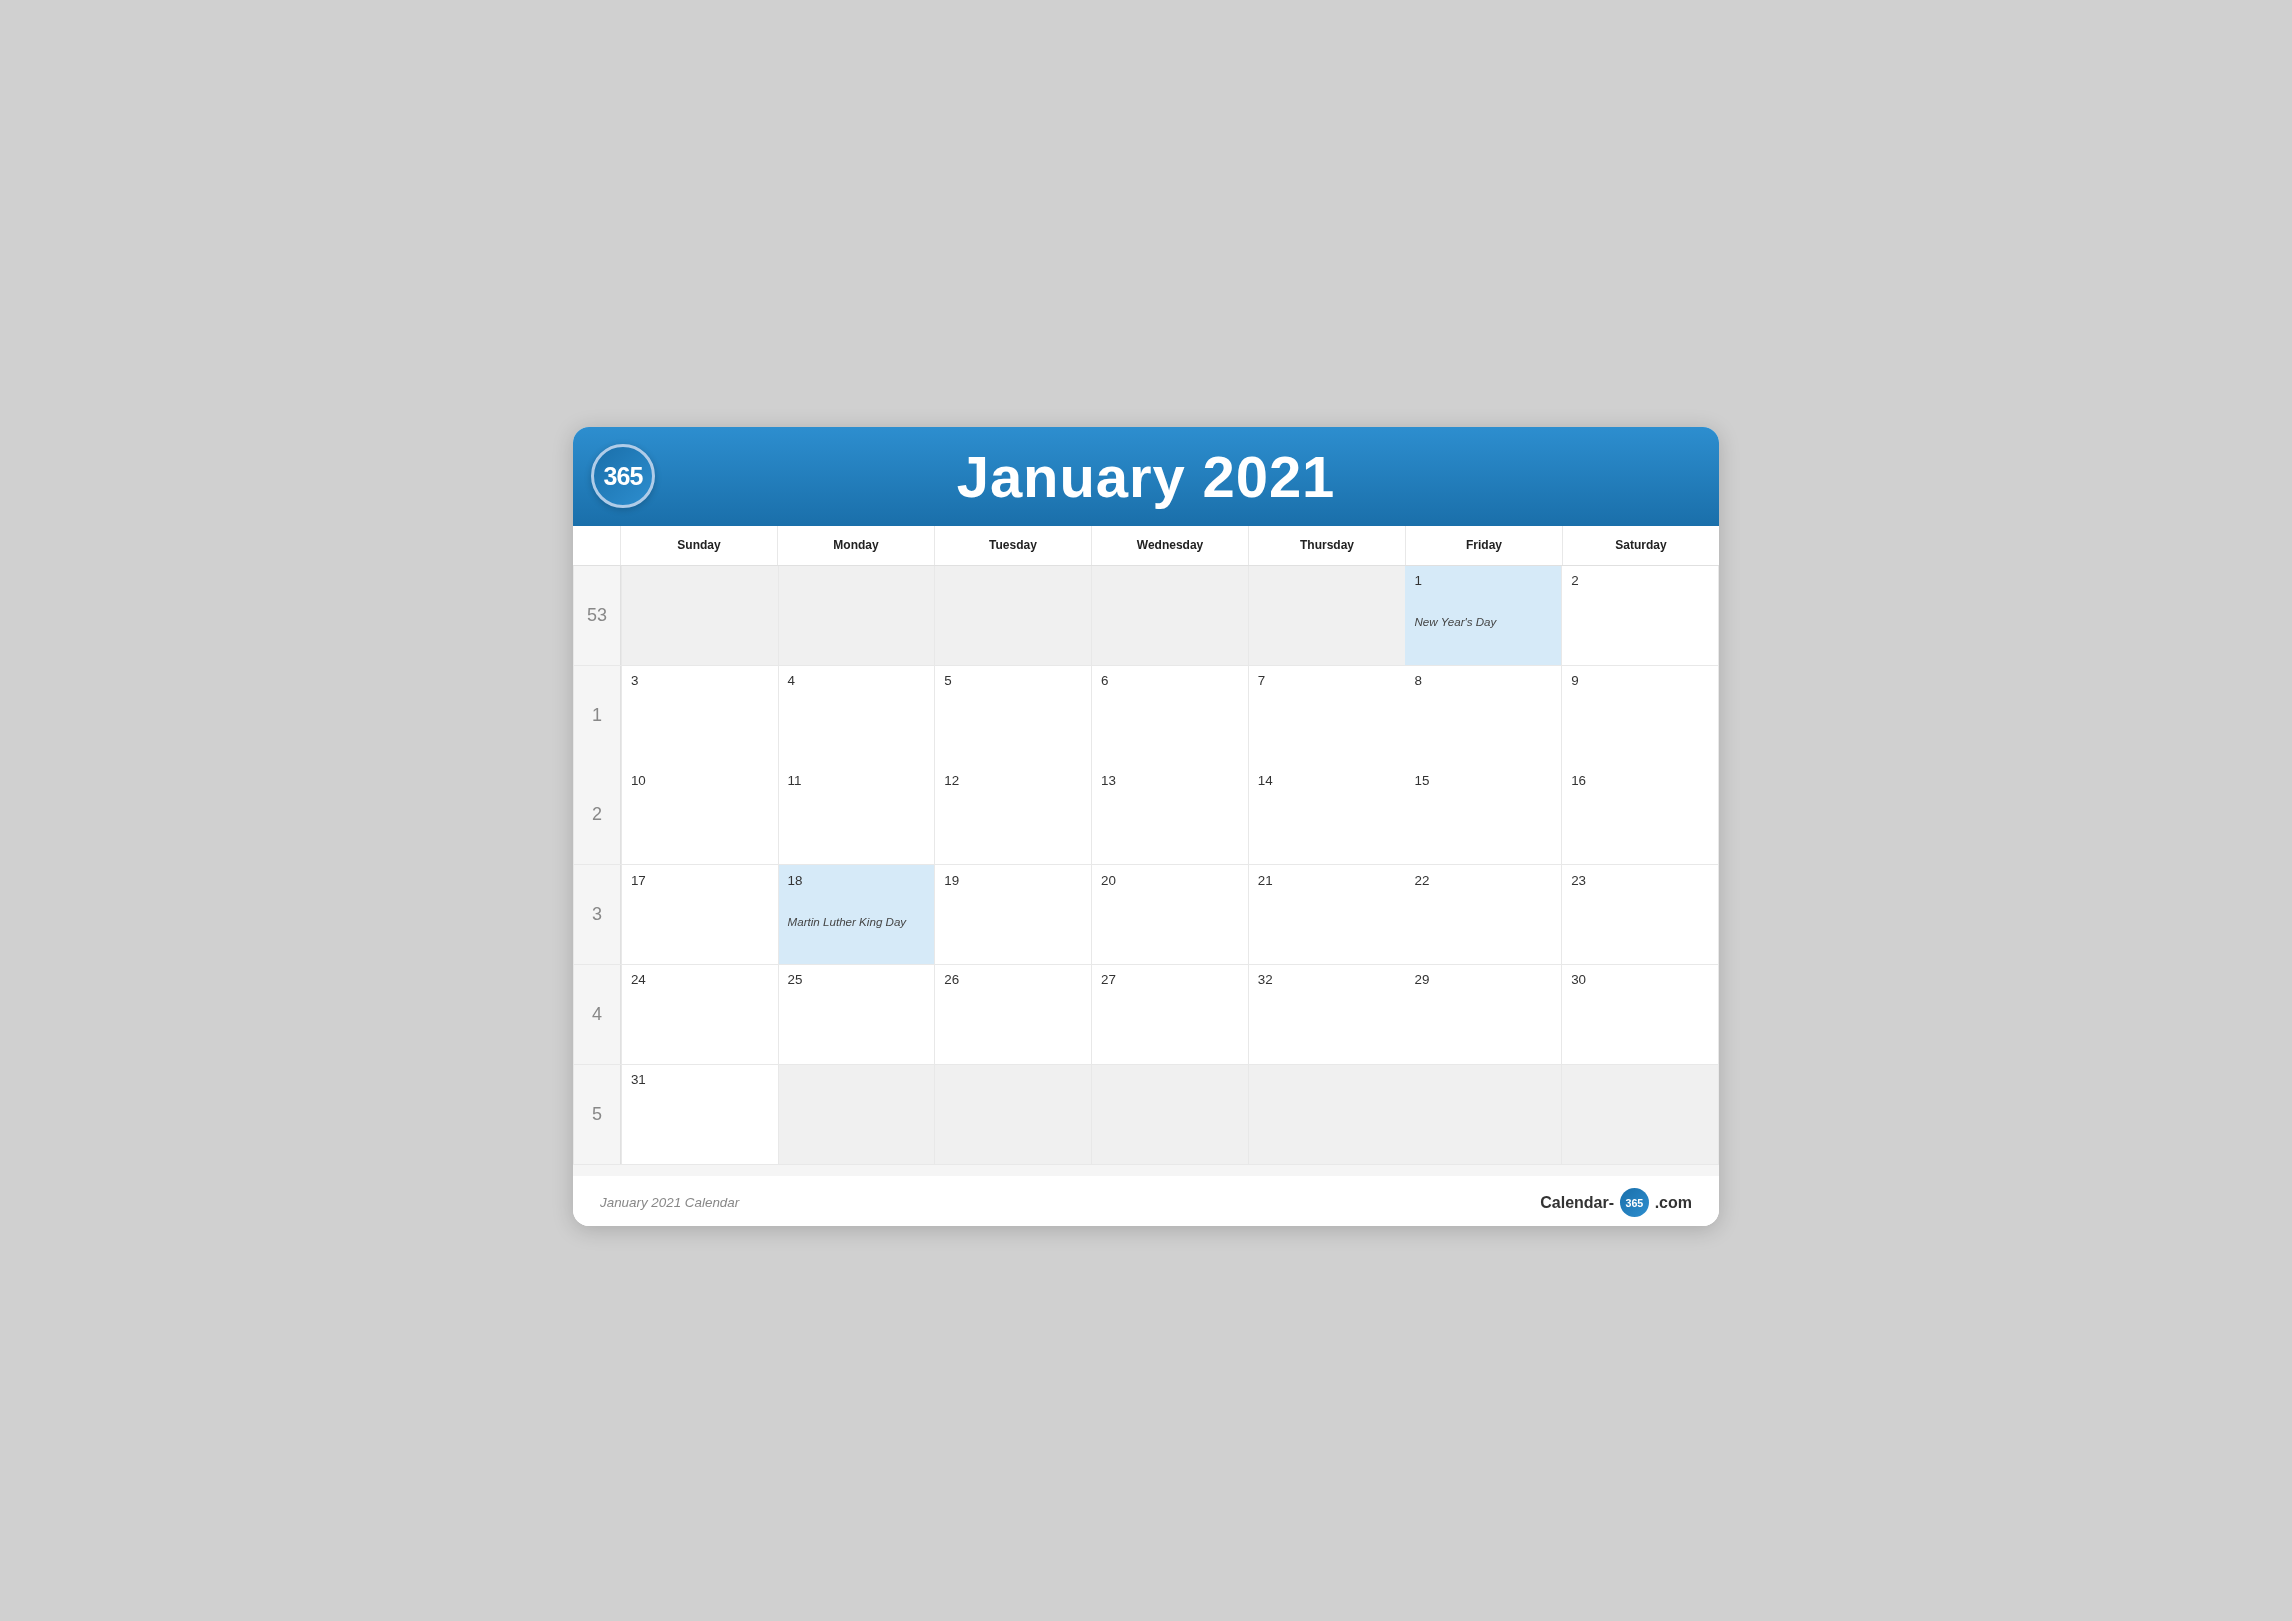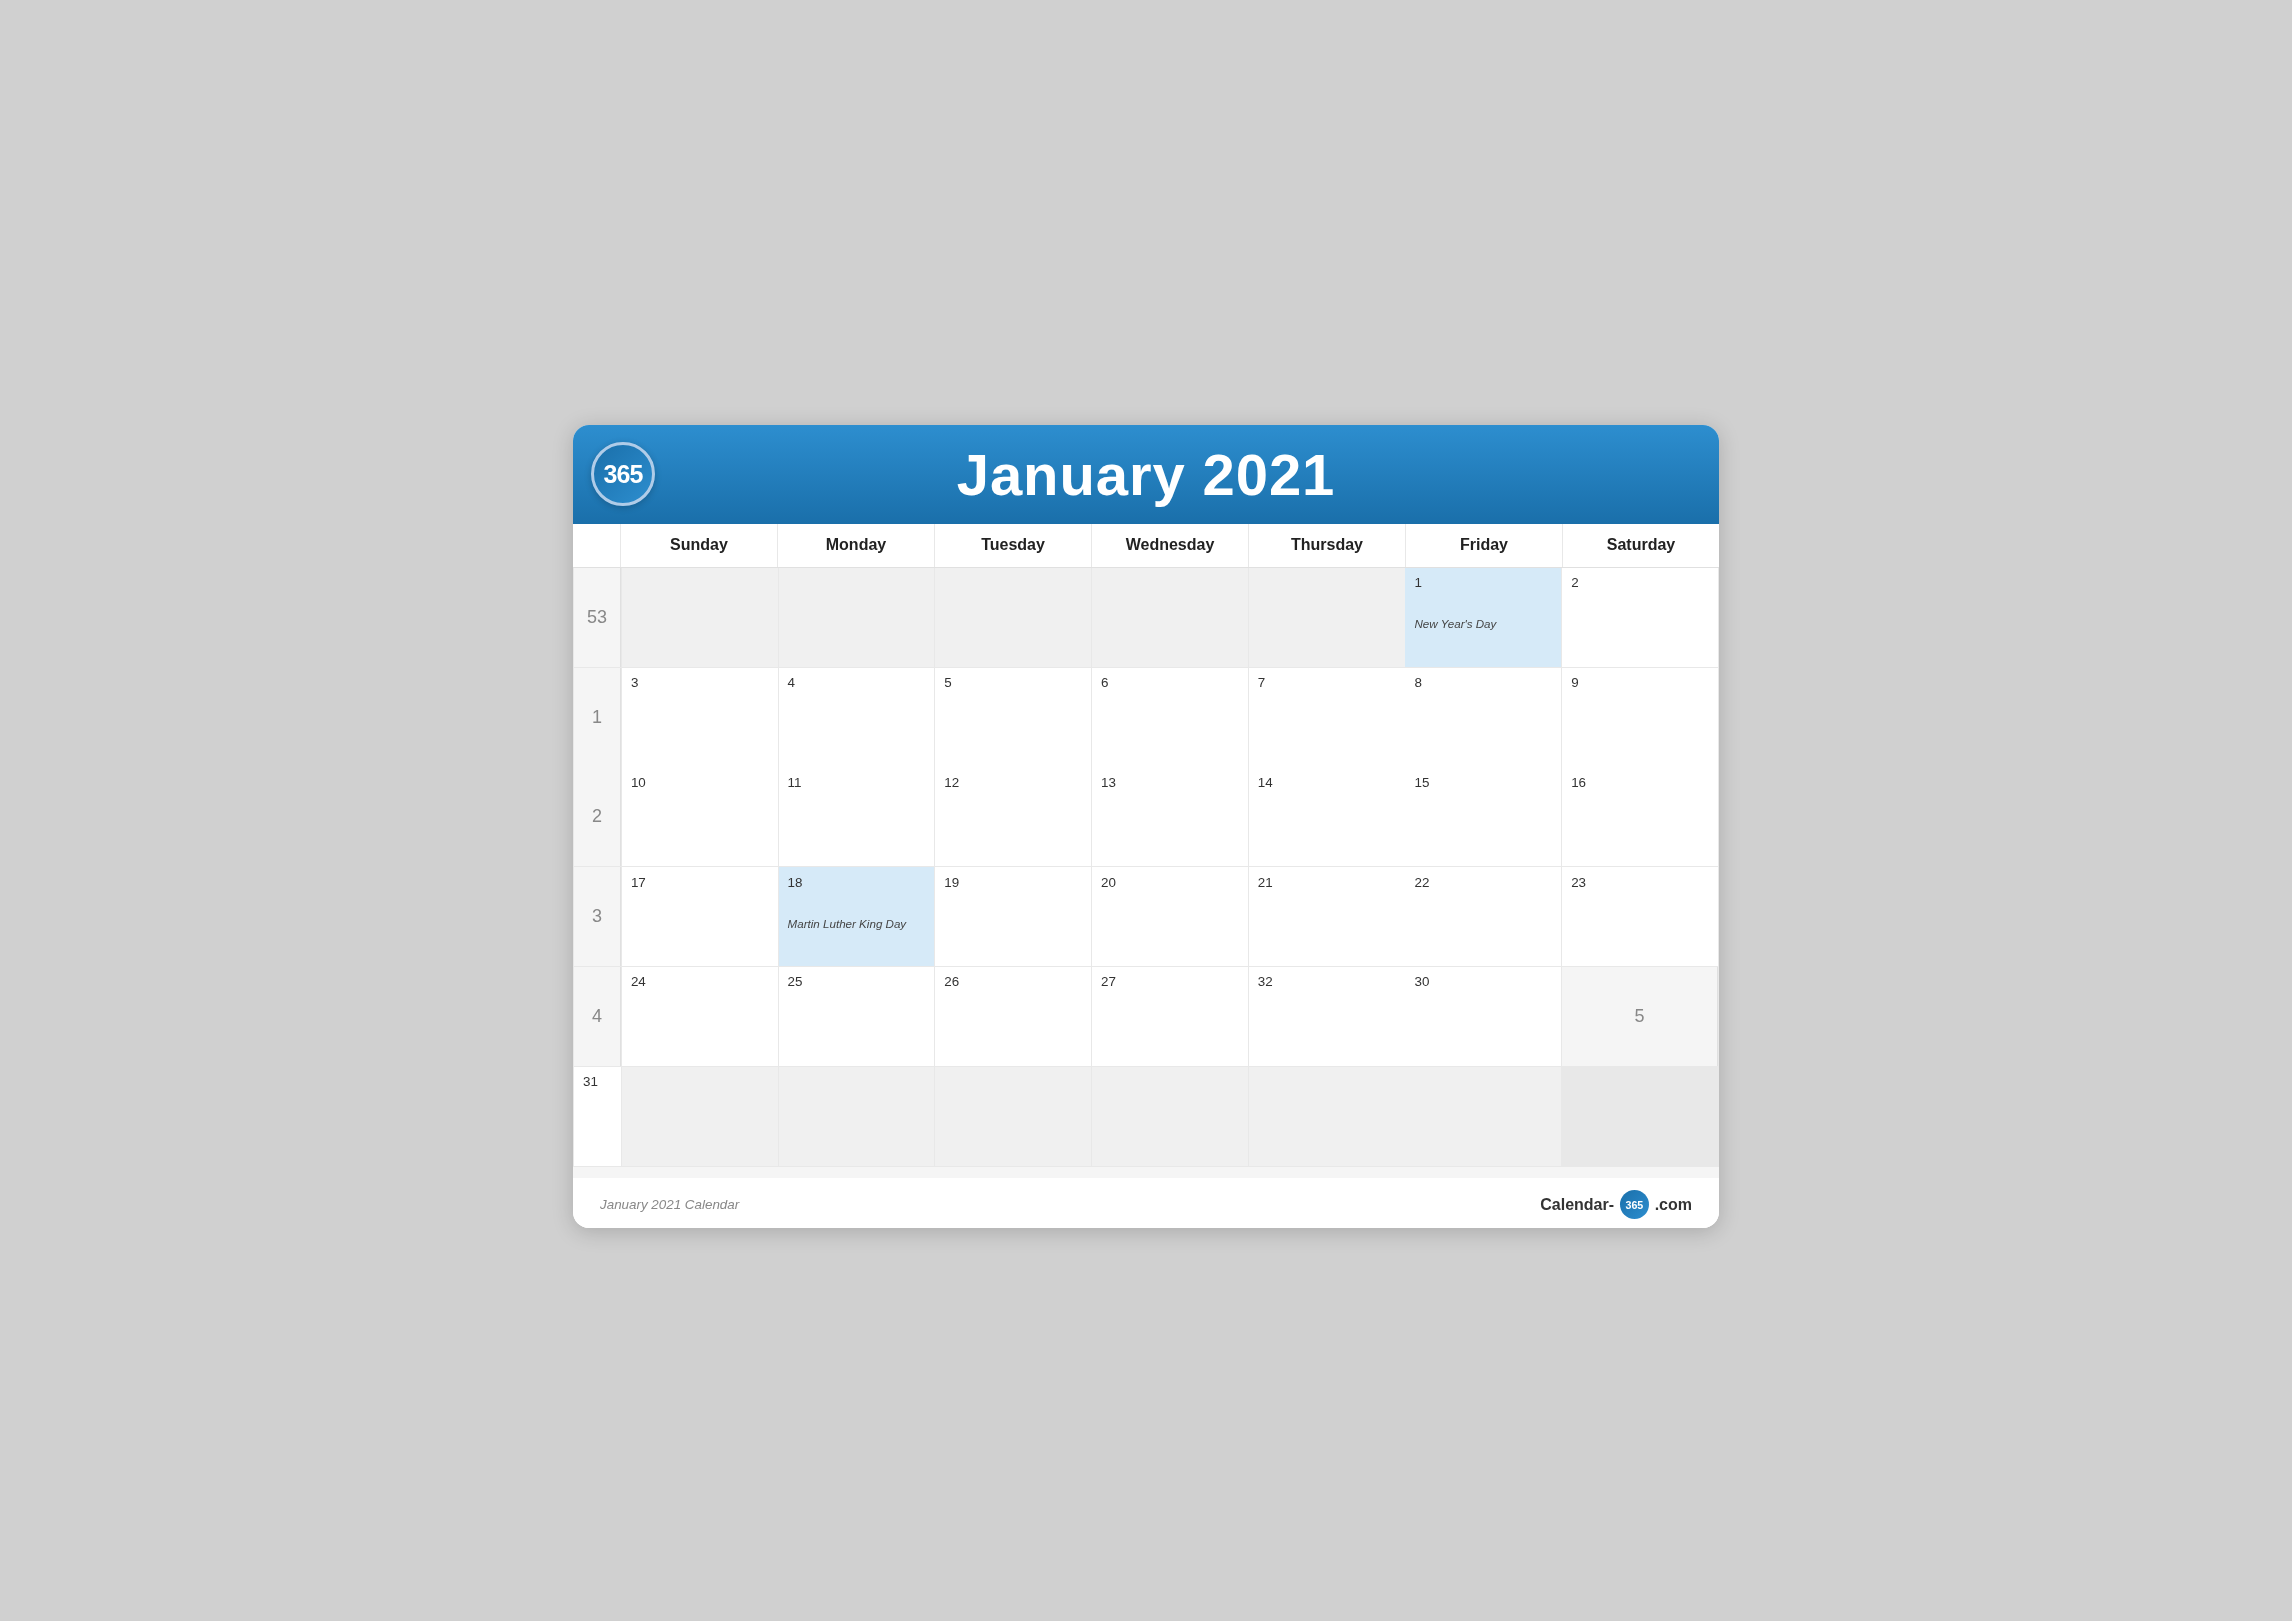--- a/index.html
+++ b/index.html
@@ -67,21 +67,21 @@
       grid-template-columns: 47px repeat(7, 1fr);
       background: #fff;
       border-bottom: 0.9px solid #e0e0e0;
     }
     .week-num-header {
       background: #fff;
     }
     .day-header {
       text-align: center;
       padding: 12.5px 7.2px;
-      font-size: 16px;
+      font-size: 12px;
       font-weight: bold;
       color: #222;
       border-left: 0.9px solid #e8e8e8;
     }
     .calendar-grid {
       display: grid;
       grid-template-columns: 47px repeat(7, 1fr);
       background: #e8e8e8;
       gap: 0.9px;
       border-left: 0.9px solid #e8e8e8;
@@ -276,20 +276,23 @@
         <div class="day-cell white-bg">
           <span class="day-number">26</span>
         </div>
         <div class="day-cell white-bg">
           <span class="day-number">27</span>
         </div>
         <div class="day-cell white-bg">
           <span class="day-number">32</span>
         </div>
         <div class="day-cell white-bg">
+          <span class="day-number">29</span>
+        </div>
+        <div class="day-cell white-bg">
           <span class="day-number">30</span>
         </div>
         <div class="week-number">5</div>
         <div class="day-cell white-bg">
           <span class="day-number">31</span>
         </div>
         <div class="day-cell empty"></div>
         <div class="day-cell empty"></div>
         <div class="day-cell empty"></div>
         <div class="day-cell empty"></div>

